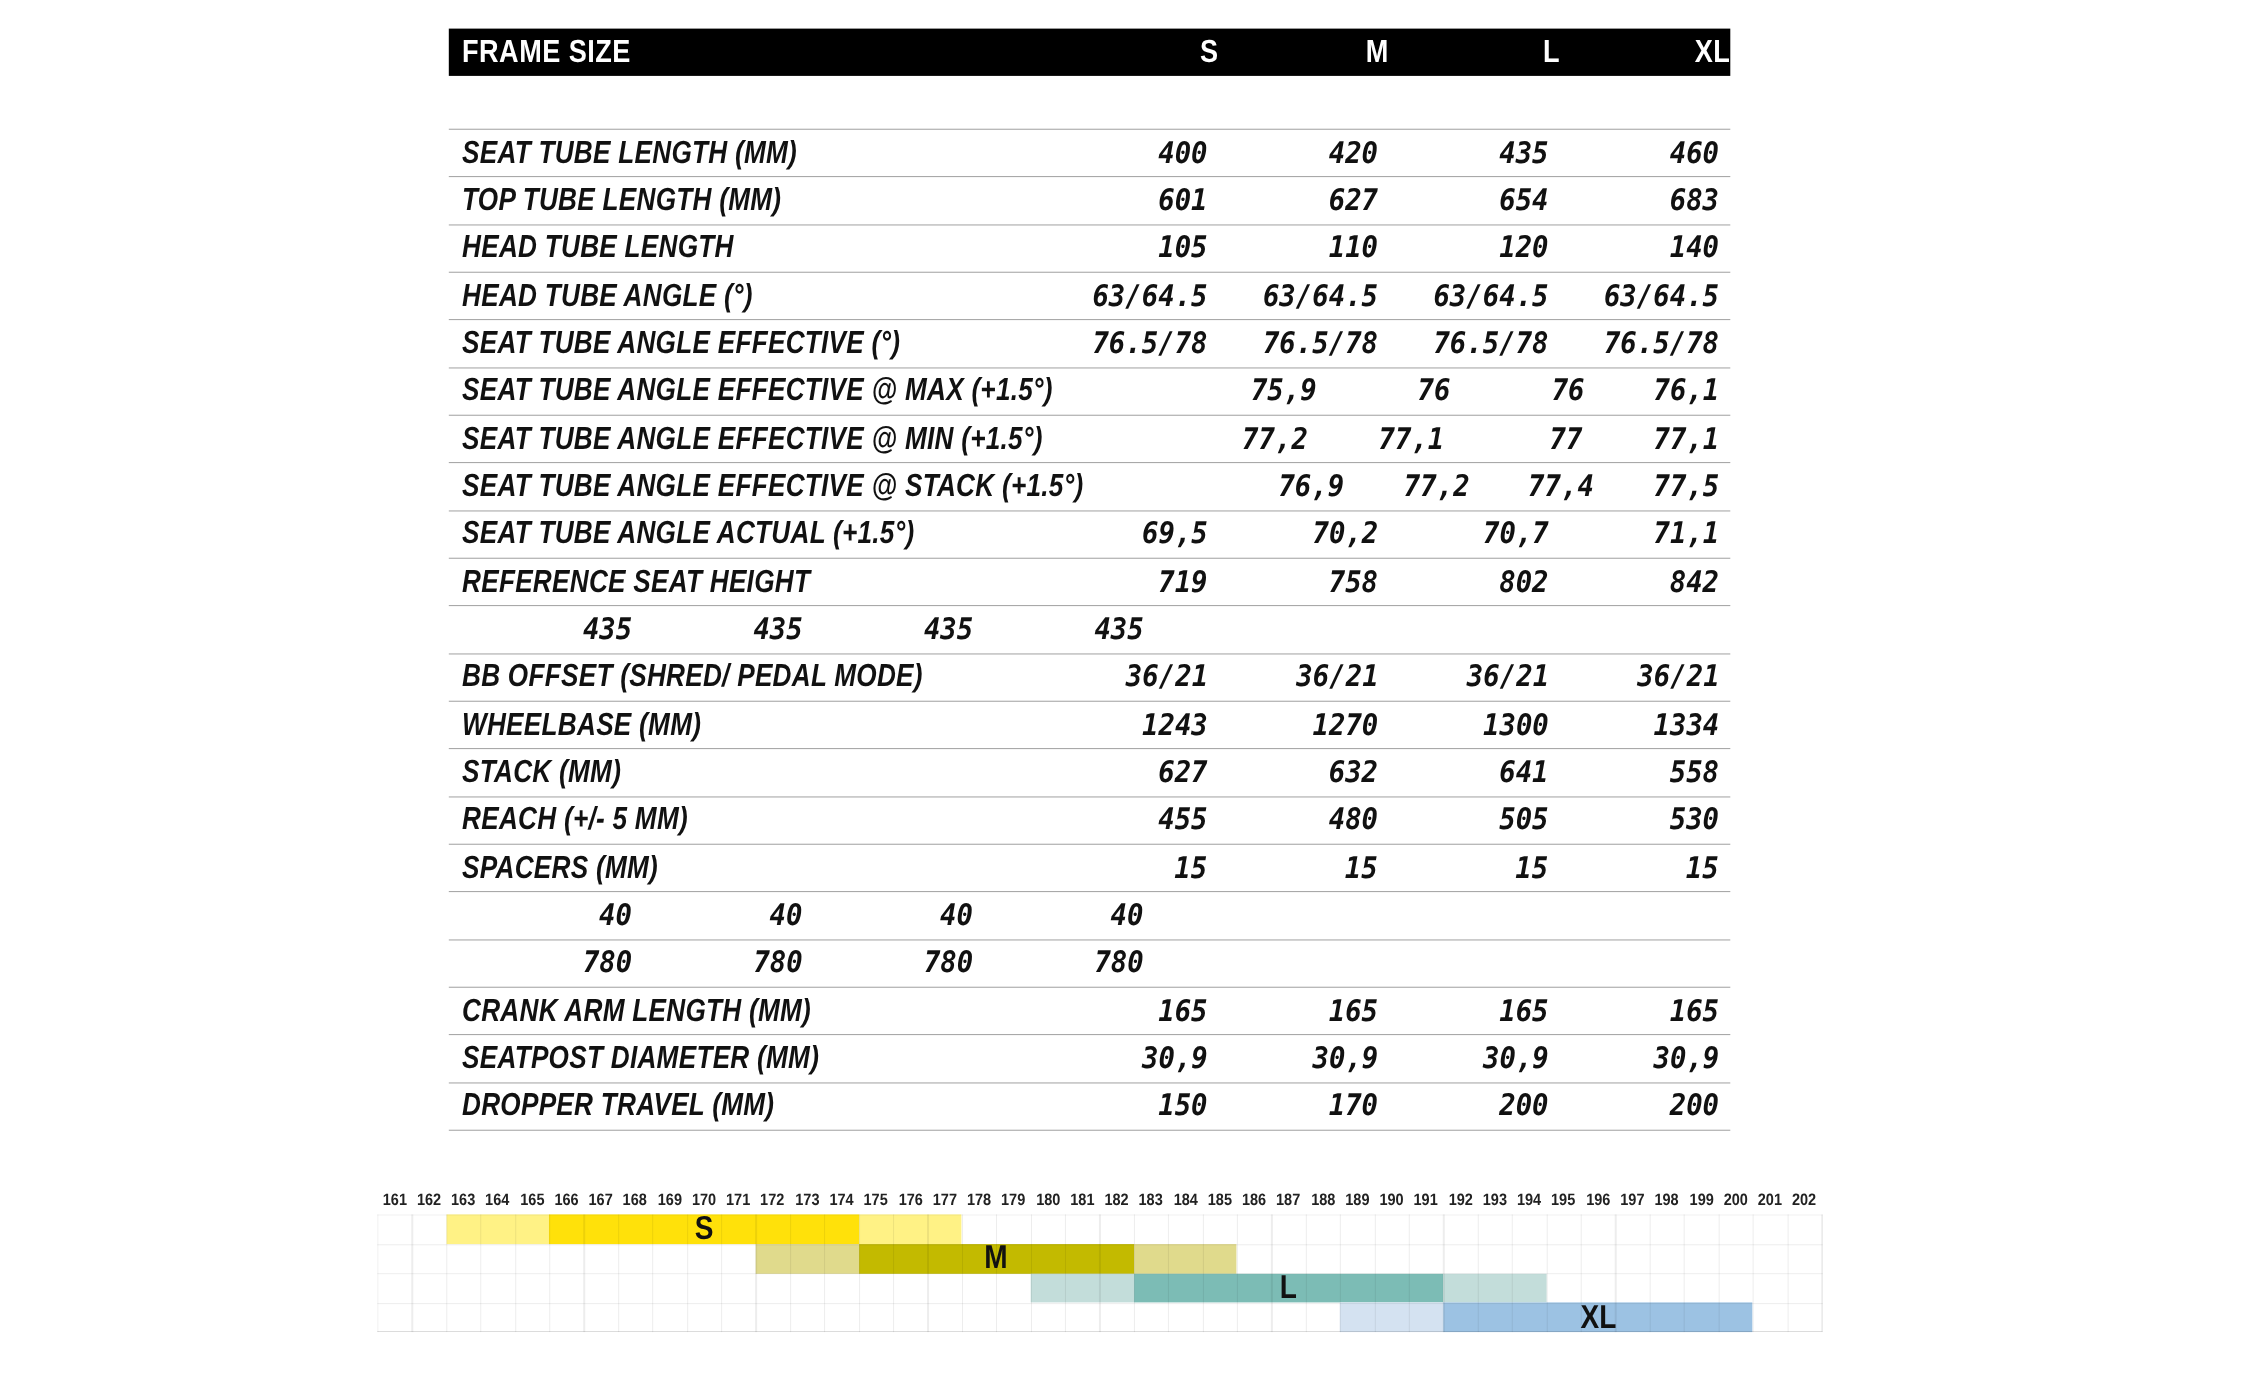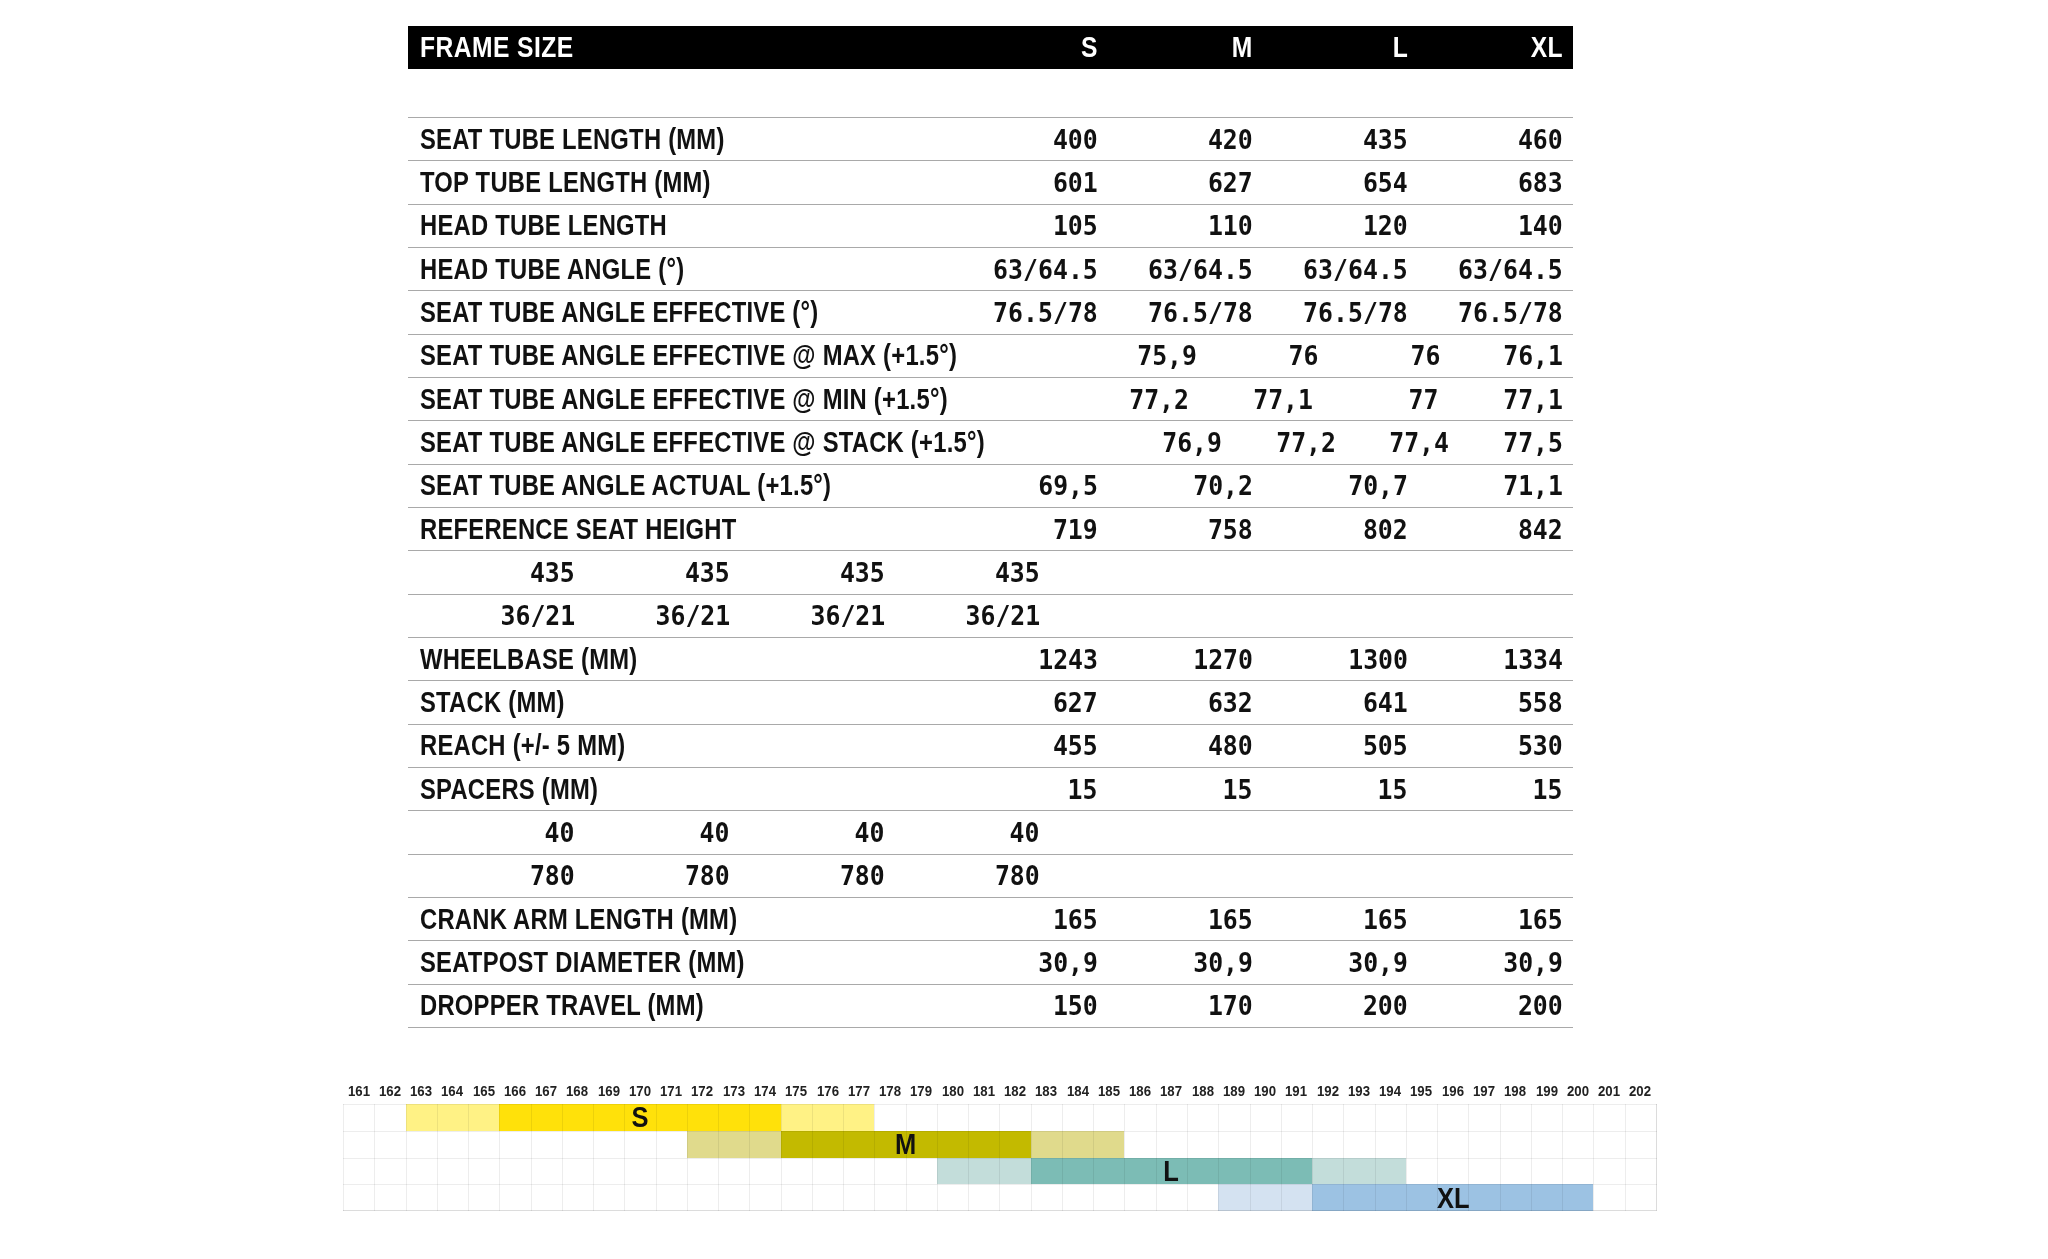--- a/index.html
+++ b/index.html
@@ -12,29 +12,29 @@
   html,body{width:2048px;height:1259px;background:#ffffff;overflow:hidden;}
   body{font-family:"Liberation Sans",sans-serif;color:var(--text);}
 
   .page{position:relative;width:2048px;height:1259px;}
 
   
   .spec-table{position:absolute;left:408px;top:26px;width:1165px;}
   .header-bar{
     display:flex;align-items:center;height:43px;
     background:var(--header-bg);color:var(--header-text);
-    padding-left:12px;padding-right:10px;text-decoration:underline;
+    padding-left:12px;text-decoration:underline;
   }
   .hdr-label{flex:1;}
   .hdr-cols{display:flex;}
   .cond{display:inline-block;font-weight:bold;white-space:nowrap;}
   .hdr-txt{font-size:29px;transform:scaleX(0.85);transform-origin:left center;letter-spacing:0.5px;}
   .hdr-cell .hdr-txt{transform-origin:right center;}
   .cell{width:155px;text-align:right;}
-  .rows{margin-top:48px;border-bottom:1px solid var(--divider);}
+  .rows{margin-top:48px;border-bottom:1px solid var(--divider);font-style:italic;}
   .trow{
     display:flex;align-items:center;height:43.33px;
     border-top:1px solid var(--divider);
     padding-left:12px;padding-right:10px;
   }
   .tlabel{flex:1;overflow:visible;}
   .lab-txt{font-size:29px;transform:scaleX(0.82);transform-origin:left center;letter-spacing:0.3px;}
   .mono{font-family:"DejaVu Sans Mono",monospace;font-weight:bold;}
   .val-txt{display:inline-block;font-size:27px;transform:scaleX(0.92);transform-origin:right center;}
 
@@ -147,20 +147,21 @@
           <div class="cell"><span class="mono val-txt">802</span></div>
           <div class="cell"><span class="mono val-txt">842</span></div>
         </div>
         <div class="trow">
           <div class="cell"><span class="mono val-txt">435</span></div>
           <div class="cell"><span class="mono val-txt">435</span></div>
           <div class="cell"><span class="mono val-txt">435</span></div>
           <div class="cell"><span class="mono val-txt">435</span></div>
         </div>
         <div class="trow">
+          <div class="tlabel"><span class="cond lab-txt">BB OFFSET (SHRED/ PEDAL MODE)</span></div>
           <div class="cell"><span class="mono val-txt">36/21</span></div>
           <div class="cell"><span class="mono val-txt">36/21</span></div>
           <div class="cell"><span class="mono val-txt">36/21</span></div>
           <div class="cell"><span class="mono val-txt">36/21</span></div>
         </div>
         <div class="trow">
           <div class="tlabel"><span class="cond lab-txt">WHEELBASE (MM)</span></div>
           <div class="cell"><span class="mono val-txt">1243</span></div>
           <div class="cell"><span class="mono val-txt">1270</span></div>
           <div class="cell"><span class="mono val-txt">1300</span></div>

